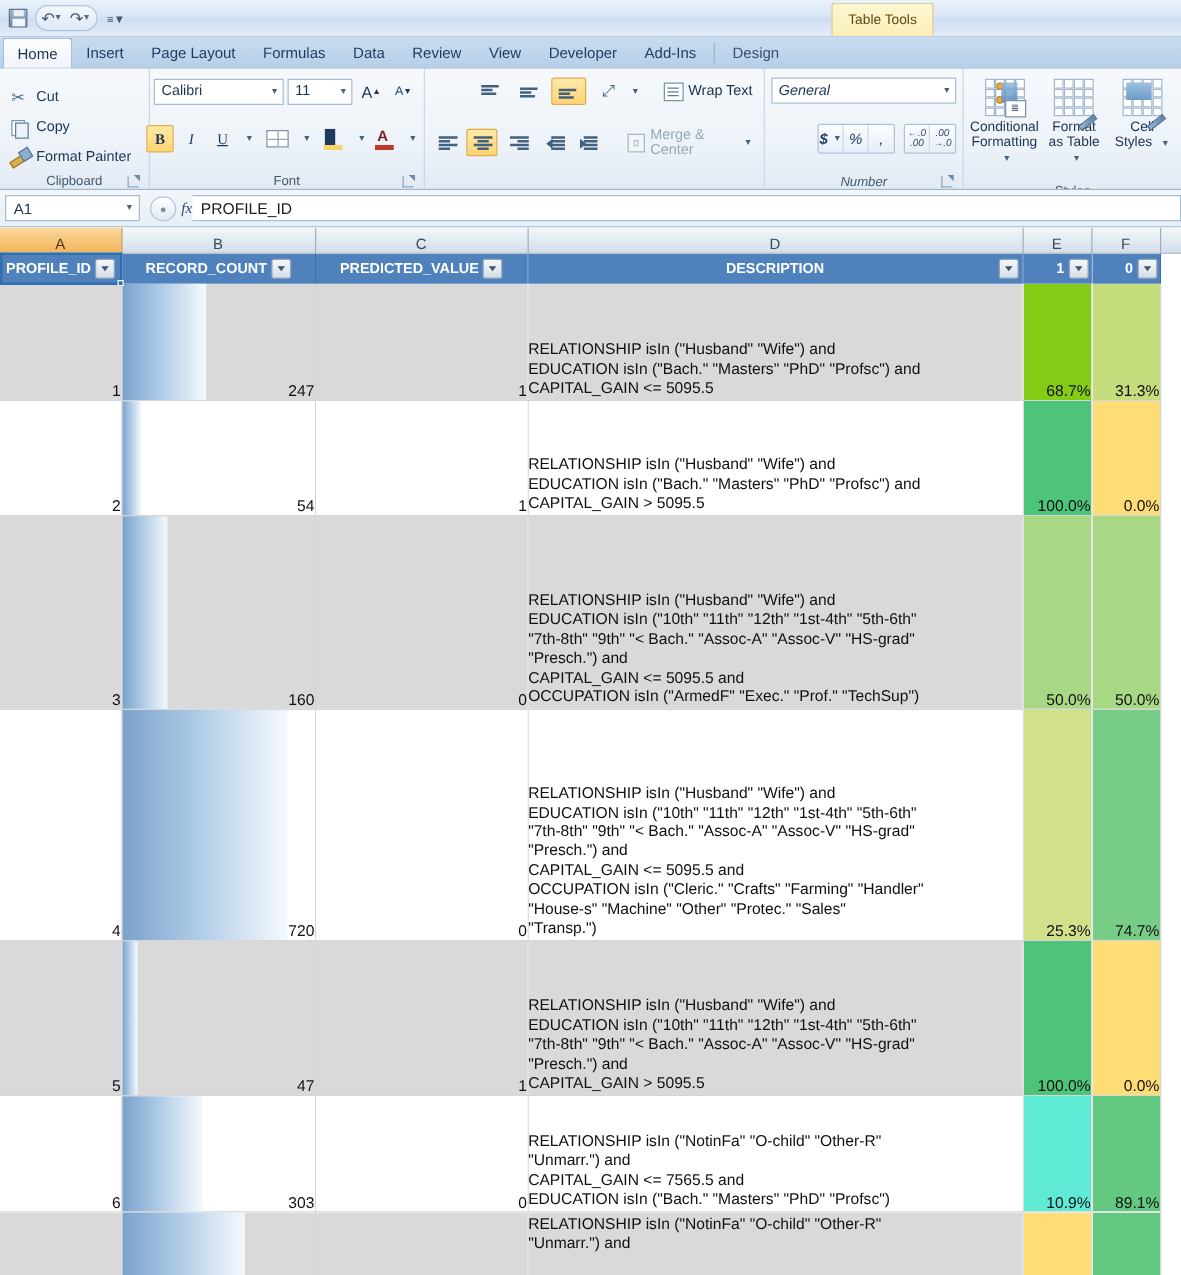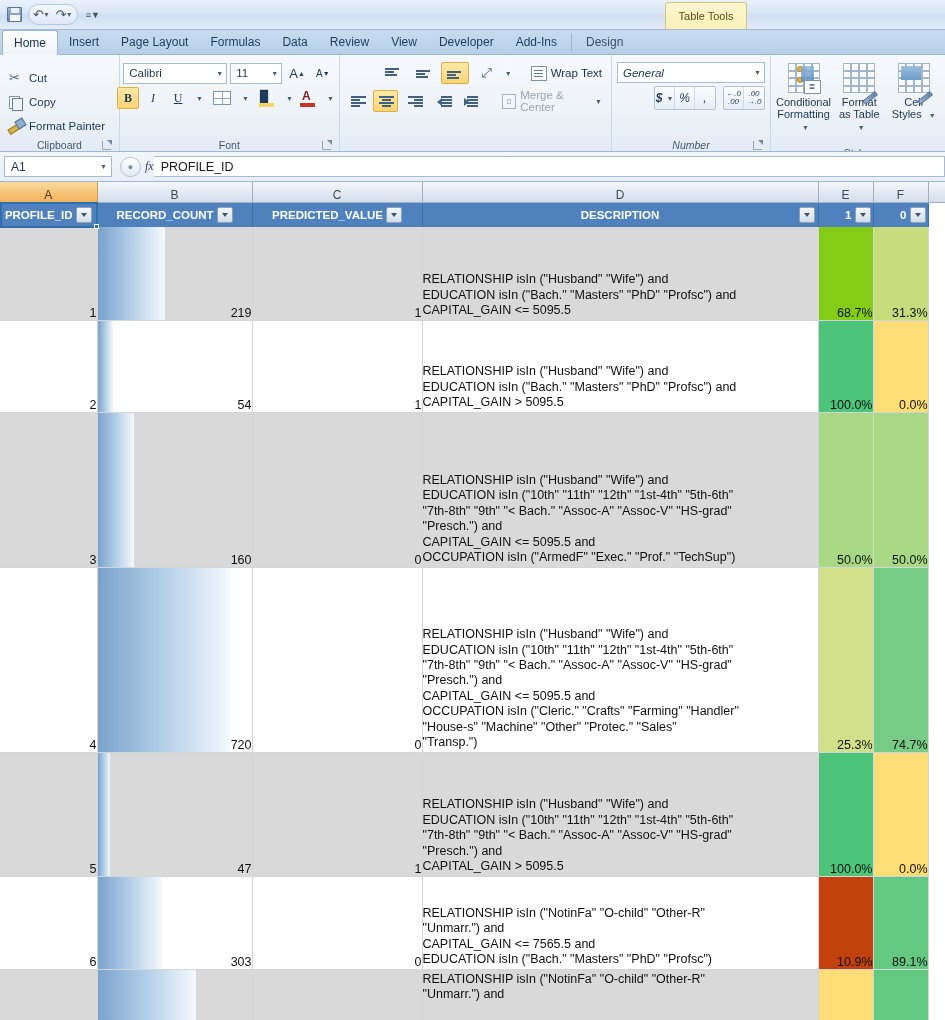--- a/index.html
+++ b/index.html
@@ -95,21 +95,21 @@
   .clip-items{display:flex;flex-direction:column;gap:1px;padding-top:2px;}
   .clip-row{display:flex;align-items:center;gap:5px;font-size:11.5px;color:#1c3553;height:23px;padding:0 3px;}
   .mini-ic{width:16px;height:16px;position:relative;flex:0 0 16px;}
   .ic-cut:before{content:"\2702";font-size:13px;color:#4a6b8a;position:absolute;left:1px;top:0;}
   .ic-copy:before{content:"";position:absolute;left:1px;top:2px;width:9px;height:11px;background:#fff;border:1px solid #7d95ad;}
   .ic-copy:after{content:"";position:absolute;left:4px;top:4px;width:9px;height:11px;background:#eef3f8;border:1px solid #62809e;}
   .ic-brush:before{content:"";position:absolute;left:0;top:8px;width:11px;height:4px;background:#d8b24a;transform:rotate(-32deg);border:1px solid #9c7a22;}
   .ic-brush:after{content:"";position:absolute;left:8px;top:1px;width:7px;height:7px;background:#8fb0cd;border:1px solid #5c7a96;transform:rotate(-32deg);}
 
   
-  .row{display:flex;align-items:center;gap:3px;margin-bottom:3px;}
+  .row{display:flex;align-items:center;gap:3px;margin-bottom:16px;}
   .combo{
     height:21px; background:#fff; border:1px solid #a9bdd2;
     display:flex;align-items:center;justify-content:space-between;
     padding:0 3px 0 5px; font-size:11.5px; color:#1b3450;
   }
   .cr{font-size:7px;color:#45607a;margin-left:4px;}
   .btn{
     height:22px;min-width:22px;padding:0 3px;
     display:flex;align-items:center;justify-content:center;
     font-size:12px;color:#1d3a5c;
@@ -647,21 +647,21 @@
             <span>0</span>
             <span class="fdrop"></span>
           </div>
         </td>
         <td style="background:#fff;border:none;"></td>
       </tr>
 
       <tr class="band" style="height:93px;">
         <td class="cell c-a">1</td>
         <td class="cell c-b">
-          <span class="bar" style="width:44%;"></span><span class="cellval">219</span>
+          <span class="bar" style="width:44%;"></span><span class="cellval">247</span>
         </td>
         <td class="cell c-c">1</td>
         <td class="cell c-d">
               <span class="desc">RELATIONSHIP isIn ("Husband" "Wife") and
 EDUCATION isIn ("Bach." "Masters" "PhD" "Profsc") and
 CAPITAL_GAIN &lt;= 5095.5</span>
             </td>
         <td class="cell c-e" style="background:#84cc16;">68.7%</td>
         <td class="cell c-f" style="background:#c6dd7e;">31.3%</td>
         <td style="background:#fff;border:none;"></td>
@@ -746,21 +746,21 @@
         <td class="cell c-b">
           <span class="bar" style="width:42%;"></span><span class="cellval">303</span>
         </td>
         <td class="cell c-c">0</td>
         <td class="cell c-d">
               <span class="desc">RELATIONSHIP isIn ("NotinFa" "O-child" "Other-R"
 "Unmarr.") and
 CAPITAL_GAIN &lt;= 7565.5 and
 EDUCATION isIn ("Bach." "Masters" "PhD" "Profsc")</span>
             </td>
-        <td class="cell c-e" style="background:#c2410c;">10.9%</td>
+        <td class="cell c-e" style="background:#5eead4;">10.9%</td>
         <td class="cell c-f" style="background:#63c981;">89.1%</td>
         <td style="background:#fff;border:none;"></td>
       </tr>
 
       <tr class="band" style="height:60px;">
         <td class="cell c-a"></td>
         <td class="cell c-b">
           <span class="bar" style="width:64%;"></span><span class="cellval"></span>
         </td>
         <td class="cell c-c"></td>

